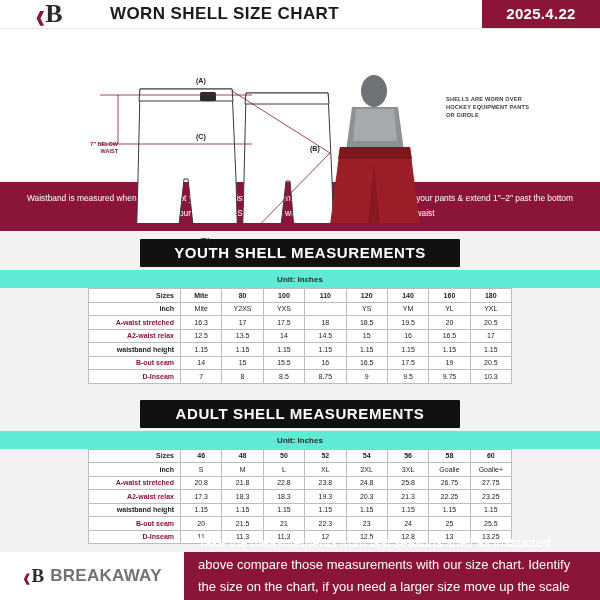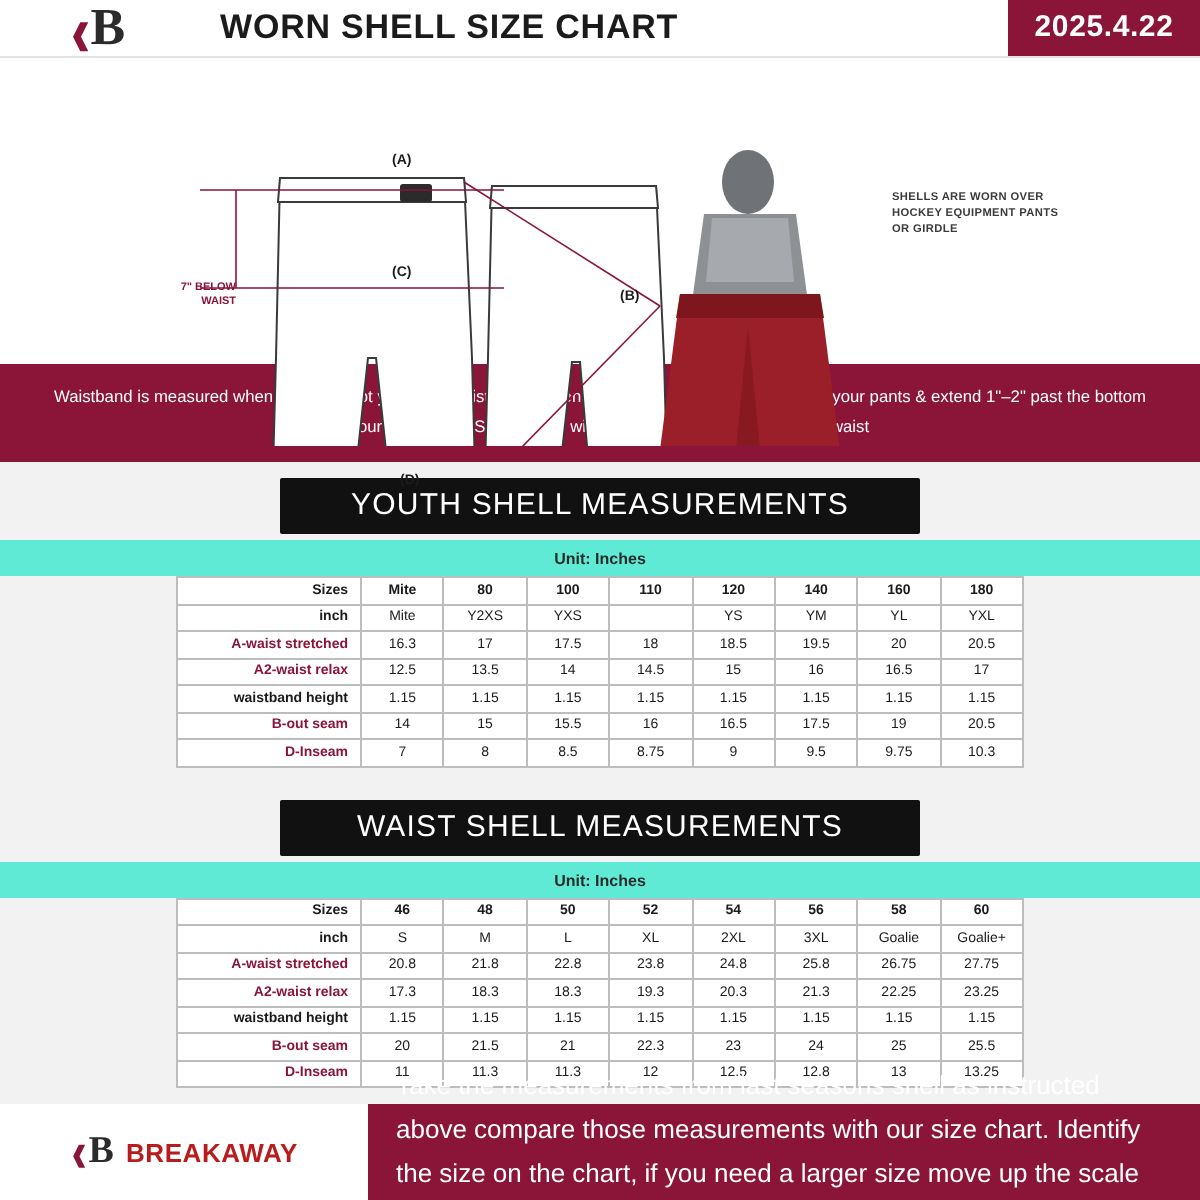--- a/index.html
+++ b/index.html
@@ -28,21 +28,21 @@
     font-family:"Liberation Serif", serif;
     font-weight:bold; font-size:26px; color:#2b2b2b; line-height:1;
     letter-spacing:-1px;
   }
   .logo-b .wing { font-size:14px; color:#8a1538; }
   .header-title {
     flex:1; display:flex; align-items:center; padding-left:14px;
     font-size:17px; font-weight:bold; letter-spacing:.4px; color:#1b1b1b;
   }
   .header-date {
-    width:96px; background:#8a1538; color:#fff;
+    width:118px; background:#8a1538; color:#fff;
     display:flex; align-items:center; justify-content:center;
     font-size:15px; font-weight:bold; letter-spacing:.3px;
   }
   
   .illus {
     position:relative; height:194px; background:#ffffff;
     border-bottom:0;
   }
   .illus .left-label {
     position:absolute; left:78px; top:112px; width:40px;
@@ -59,21 +59,21 @@
   }
   
   .note-bar {
     background:#8a1538; color:#ffffff; text-align:center;
     padding:9px 24px 11px; font-size:8.4px; line-height:1.72;
   }
   
   .section-wrap { background:#f2f2f2; padding:8px 0 3px; }
   .section-title {
     margin:0 auto; width:320px; background:#111111; color:#ffffff;
-    text-align:center; font-size:15px; font-weight:normal; letter-spacing:.6px;
+    text-align:center; font-size:15px; font-weight:bold; letter-spacing:.6px;
     padding:5px 0 6px; border-radius:1px;
   }
   .unit {
     text-align:center; font-size:8px; color:#2b2b2b; font-weight:bold;
     padding:5px 0 4px; background:#5eead4;
   }
   
   .tbl-holder { background:#f2f2f2; padding:0 88px 8px; }
   table { width:100%; border-collapse:collapse; table-layout:fixed; }
   th, td {
@@ -94,21 +94,21 @@
   .footer-logo {
     width:184px; display:flex; align-items:center; justify-content:center;
     gap:6px; background:#ffffff;
   }
   .footer-logo .fb {
     font-family:"Liberation Serif", serif; font-size:19px; font-weight:bold;
     color:#2b2b2b;
   }
   .footer-logo .fw { color:#8a1538; font-size:11px; }
   .footer-logo .fname {
-    font-size:13px; font-weight:bold; color:#b91c1c; letter-spacing:.3px;
+    font-size:17px; font-weight:bold; color:#737373; letter-spacing:.3px;
   }
   .footer-text {
     flex:1; background:#8a1538; color:#ffffff; display:flex; align-items:center;
     padding:0 14px; font-size:13px; line-height:1.7;
   }
 </style>
 </head>
 <body>
 
 <div class="page">
@@ -244,21 +244,21 @@
             <td>9</td>
             <td>9.5</td>
             <td>9.75</td>
             <td>10.3</td>
           </tr>
         </tbody>
     </table>
   </div>
 
   <div class="section-wrap">
-    <div class="section-title">WAIST SHELL MEASUREMENTS</div>
+    <div class="section-title">ADULT SHELL MEASUREMENTS</div>
   </div>
   <div class="unit">Unit: Inches</div>
   <div class="tbl-holder">
     <table>
       <thead>
           <tr id="adult-head">
             <th class="rowhead">Sizes</th>
             <th>46</th>
             <th>48</th>
             <th>50</th>

